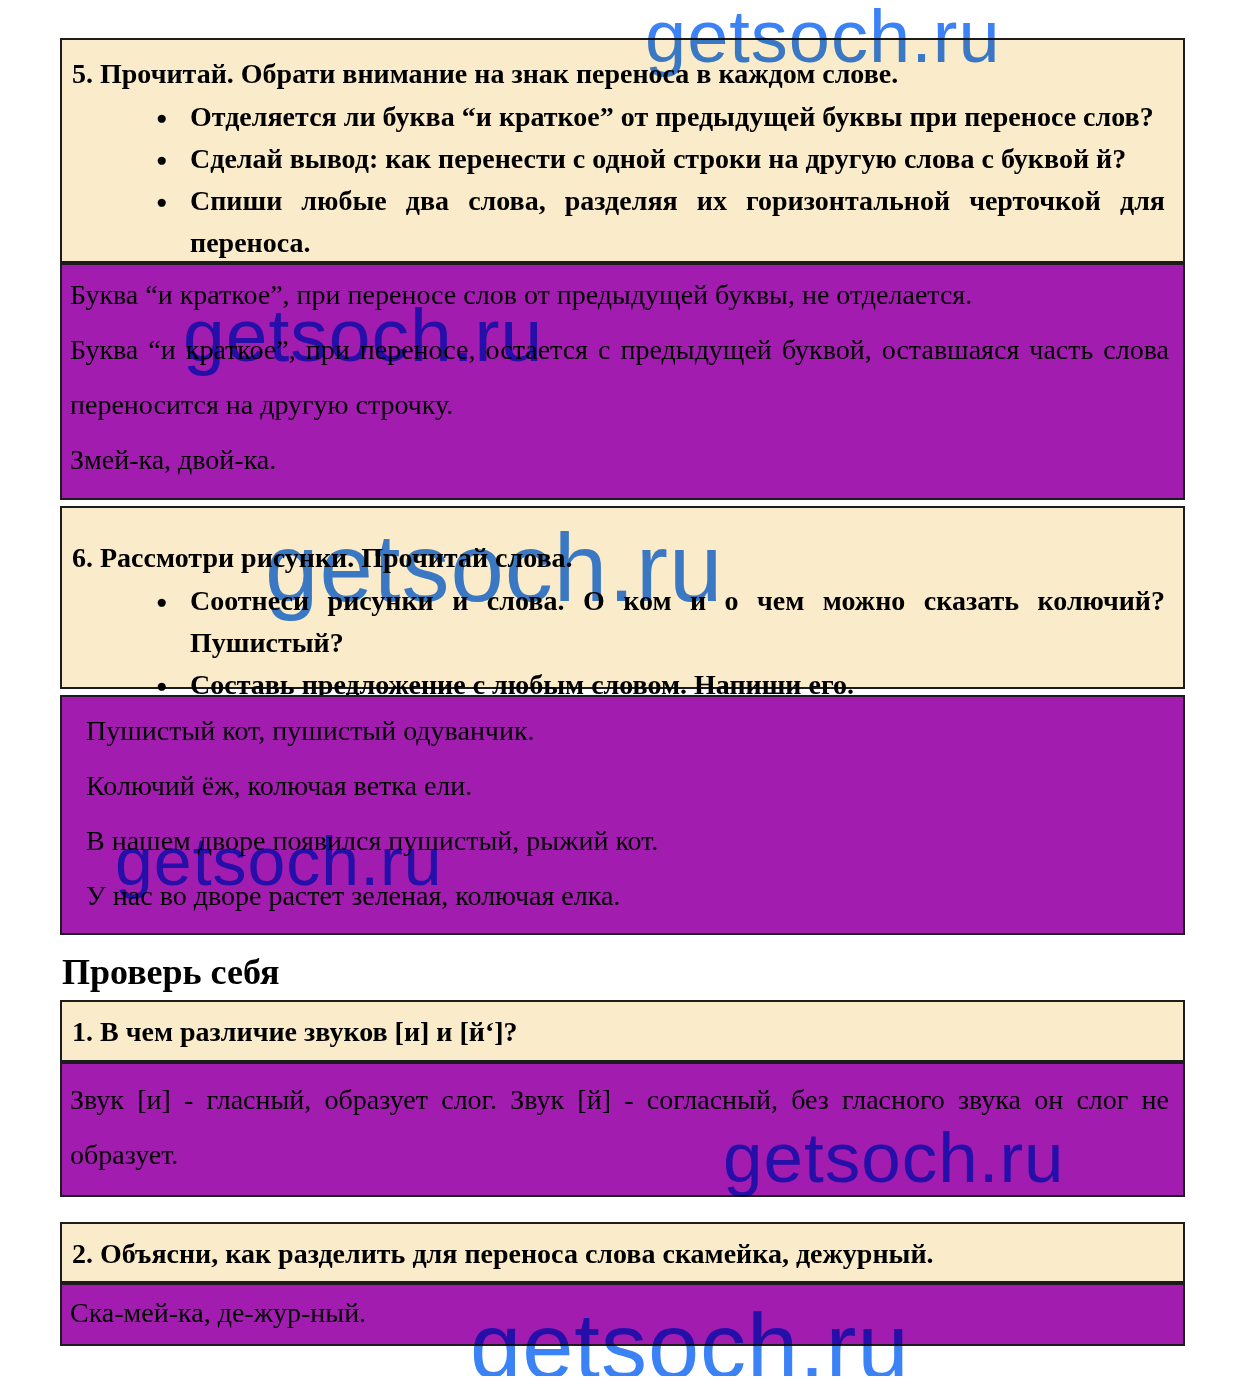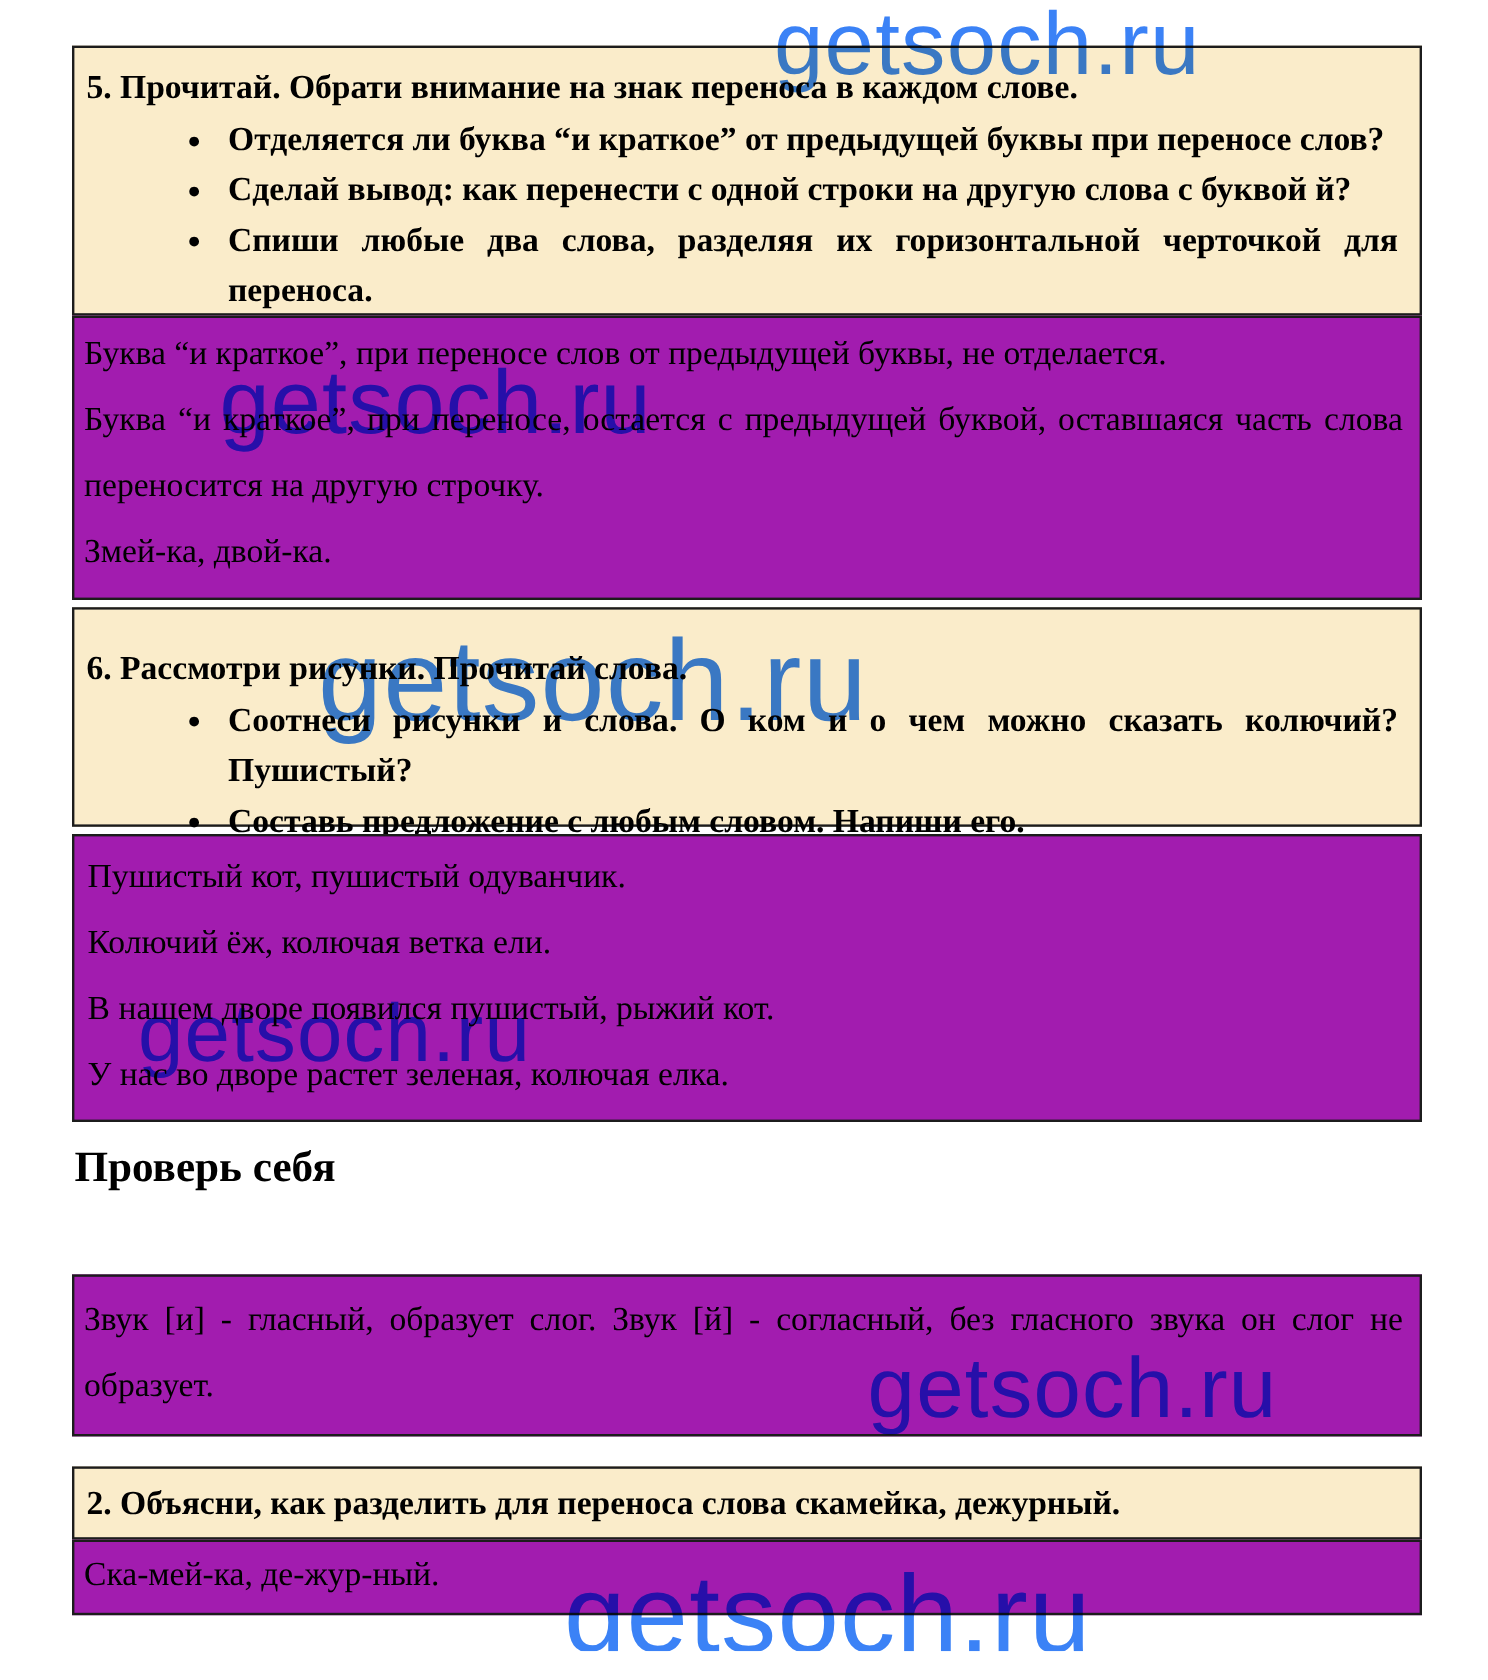--- a/index.html
+++ b/index.html
@@ -66,21 +66,21 @@
     line-height:1;
     letter-spacing:1px;
     white-space:nowrap;
     pointer-events:none;
     z-index:5;
   }
   
   #question-5-box{top:38px;height:225px;padding:12px 18px 0 10px;}
   #answer-5-box{top:263px;height:237px;padding:2px 14px 0 8px;}
   #question-6-box{top:506px;height:183px;padding:28px 18px 0 10px;}
-  #answer-6-box{top:695px;height:240px;padding:6px 14px 0 11px;}
+  #answer-6-box{top:695px;height:240px;padding:6px 14px 0 24px;}
   #question-check1-box{top:1000px;height:62px;padding:8px 18px 0 10px;}
   #answer-1-box{top:1062px;height:135px;padding:8px 14px 0 8px;}
   #question-check2-box{top:1222px;height:61px;padding:8px 18px 0 10px;}
   #answer-2-box{top:1283px;height:63px;padding:6px 14px 0 8px;}
   
   #wm-1{left:645px;top:0px;font-size:74px;}
   #wm-2{left:183px;top:298px;font-size:75px;}
   #wm-3{left:265px;top:520px;font-size:96px;}
   #wm-4{left:115px;top:827px;font-size:68px;}
   #wm-5{left:723px;top:1122px;font-size:71px;}
@@ -116,20 +116,23 @@
 
   <div class="box abox" id="answer-6-box">
     <p>Пушистый кот, пушистый одуванчик.</p>
     <p>Колючий ёж, колючая ветка ели.</p>
     <p>В нашем дворе появился пушистый, рыжий кот.</p>
     <p>У нас во дворе растет зеленая, колючая елка.</p>
   </div>
 
   <h2 class="section-heading">Проверь себя</h2>
 
+  <div class="box qbox" id="question-check1-box">
+    <p class="q-title">1. В чем различие звуков [и] и [й‘]?</p>
+  </div>
 
   <div class="box abox" id="answer-1-box">
     <p>Звук [и] - гласный, образует слог. Звук [й] - согласный, без гласного звука он слог не образует.</p>
   </div>
 
   <div class="box qbox" id="question-check2-box">
     <p class="q-title">2. Объясни, как разделить для переноса слова скамейка, дежурный.</p>
   </div>
 
   <div class="box abox" id="answer-2-box">

